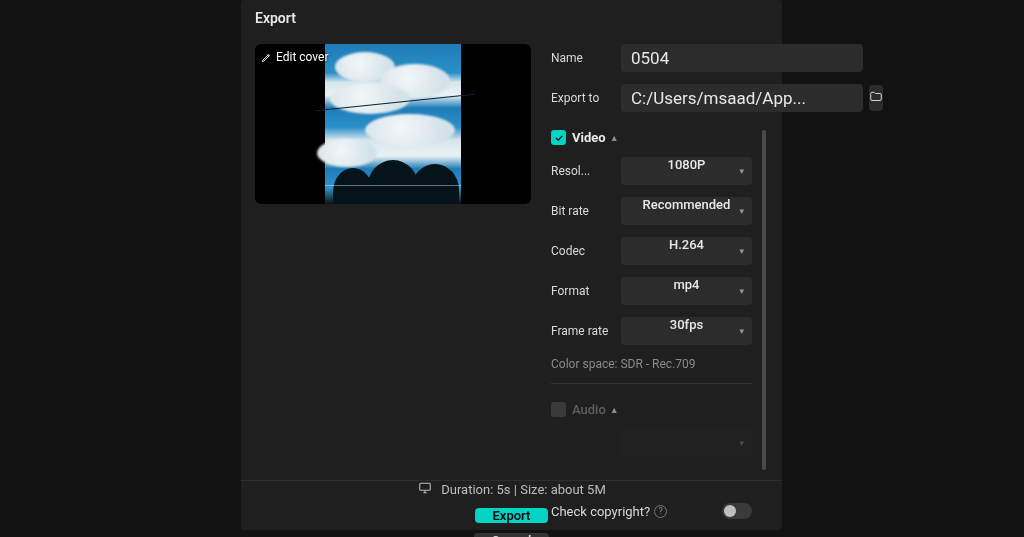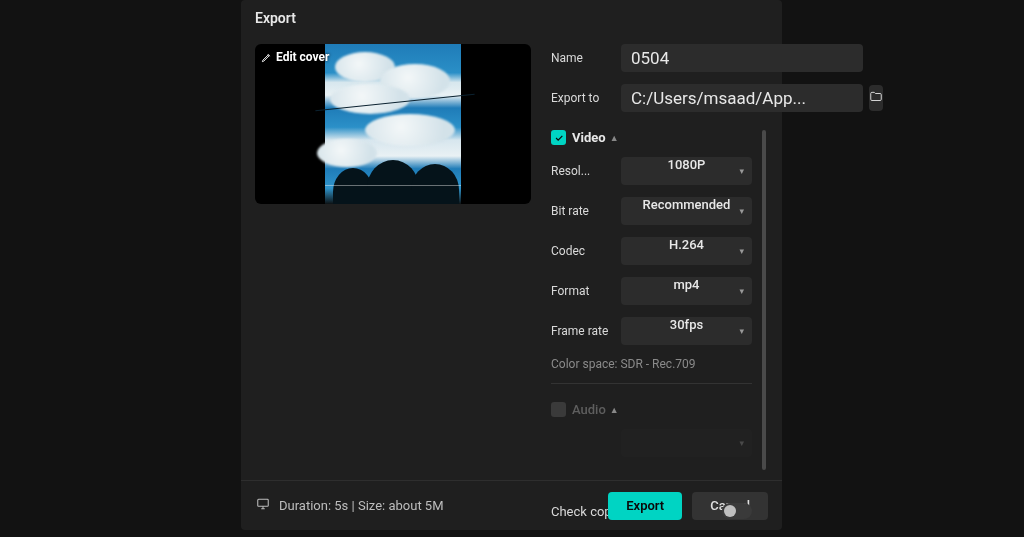--- a/index.html
+++ b/index.html
@@ -55,21 +55,21 @@
   .c4{left:40px;top:70px;width:90px;height:32px}
   .c5{left:-8px;top:95px;width:60px;height:28px}
   .wire{position:absolute;left:-10px;top:58px;width:160px;height:1px;background:#0b2230;transform:rotate(-6deg)}
   .palm{position:absolute;bottom:-12px;background:#05131a;border-radius:50% 50% 0 0}
   .p1{left:8px;width:40px;height:48px}
   .p2{left:42px;width:52px;height:56px}
   .p3{left:86px;width:48px;height:52px}
   .horizon{position:absolute;left:0;bottom:18px;width:100%;height:1px;background:rgba(255,255,255,.4)}
   .edit-cover {
     position: absolute; top: 6px; left: 6px;
-    color: #fff; font-size: 12px; font-weight: 700;
+    color: #fff; font-size: 12px; font-weight: 400;
     display: flex; align-items: center; gap: 4px;
     cursor: pointer;
     text-shadow: 0 0 3px #000;
   }
   .pencil-ico{width:11px;height:11px;display:inline-block}
   .pencil-ico svg{width:11px;height:11px;stroke:#fff;fill:none;stroke-width:2}
   .settings-col { flex: 1; display: flex; min-width: 0; }
   .settings { flex: 1; min-width: 0; padding-right: 8px; }
   .scrollbar-track {
     width: 6px; background: transparent; margin-left: 2px; position: relative;
@@ -139,20 +139,21 @@
   .help-ico{width:13px;height:13px;border:1px solid #777;border-radius:50%;display:inline-flex;align-items:center;justify-content:center;font-size:9px;color:#888}
   .toggle {
     width: 30px; height: 16px; background: #3a3a3a; border-radius: 10px;
     position: relative; cursor: pointer;
   }
   .toggle .knob{position:absolute;width:12px;height:12px;background:#bfbfbf;border-radius:50%;top:2px;left:2px}
   .footer {
     height: 50px; border-top: 1px solid #2e2e2e;
     display: flex; align-items: center; padding: 0 14px;
     gap: 10px;
+    flex-direction: column;
   }
   .footer-info {
     flex: 1; display: flex; align-items: center; gap: 8px;
     color: #bdbdbd; font-size: 13px;
   }
   .mon-ico svg{width:16px;height:14px;stroke:#bdbdbd;fill:none;stroke-width:1.8}
   .btn {
     height: 28px; padding: 0 18px;
     border-radius: 4px; font-size: 13px; font-weight: 500;
     display: flex; align-items: center; justify-content: center;

